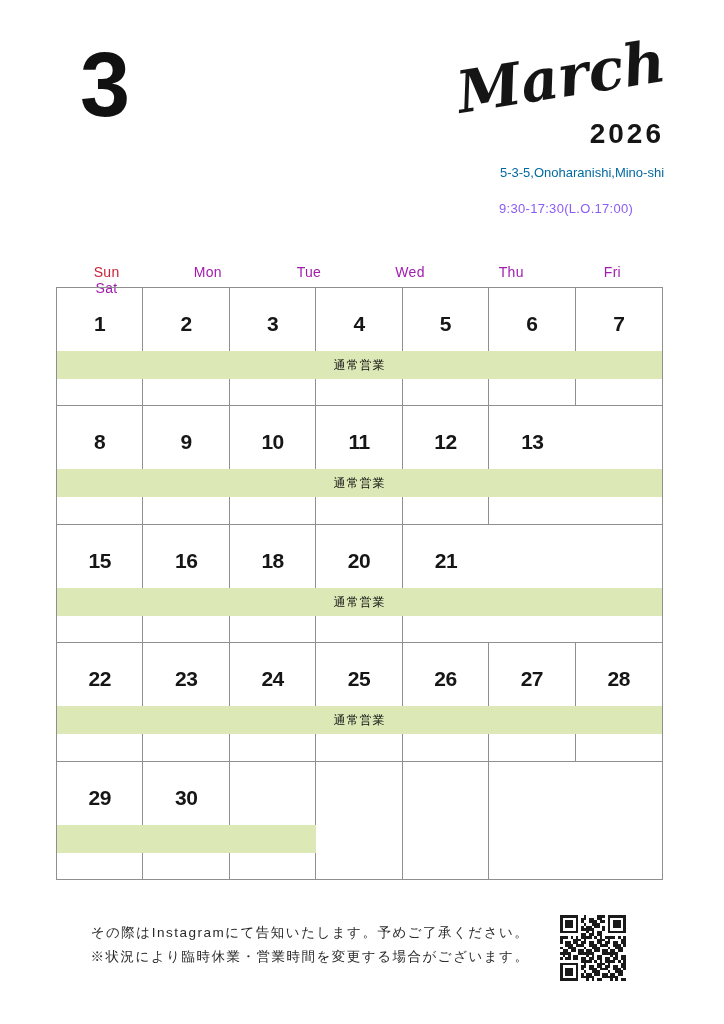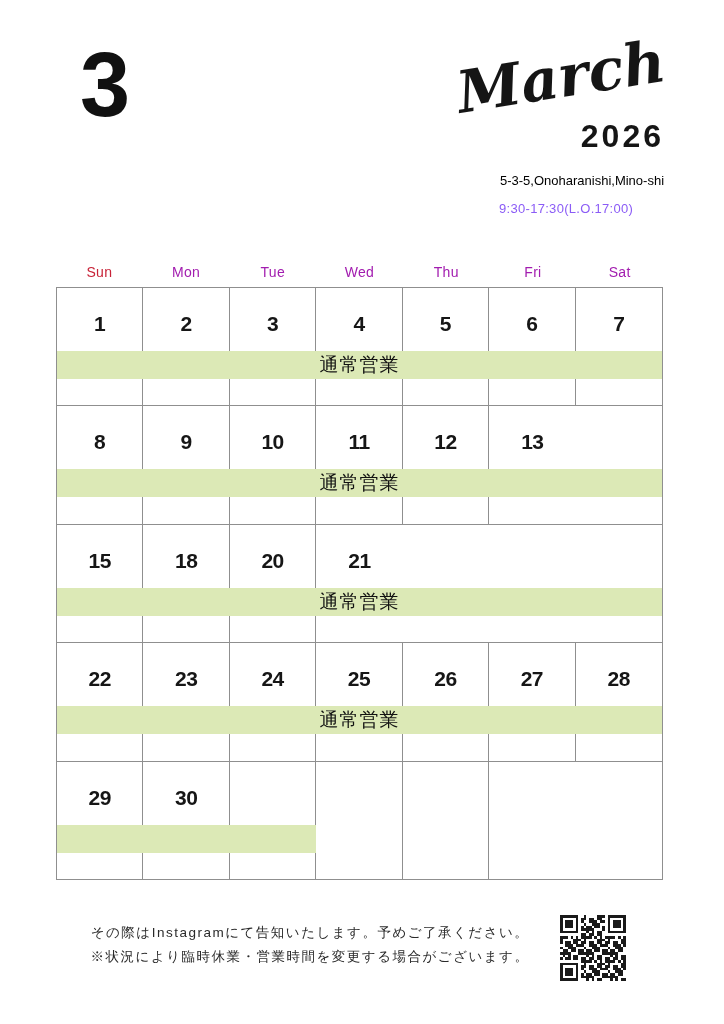--- a/index.html
+++ b/index.html
@@ -29,37 +29,36 @@
   .month-script{
     position:absolute;left:462px;top:64px;width:190px;
     font-family:"DejaVu Serif",serif;
     font-style:italic;font-weight:700;
     font-size:58px;line-height:1;color:#151515;
     transform:rotate(-9deg);transform-origin:left bottom;
     white-space:nowrap;
   }
   .year-label{
     position:absolute;right:60px;top:118px;
-    font-size:32px;font-weight:800;letter-spacing:3px;color:#151515;
+    font-size:28px;font-weight:800;letter-spacing:3px;color:#151515;
   }
   .info-block{
     position:absolute;left:500px;top:163px;width:200px;
-    font-size:13px;line-height:19px;color:#000000;
+    font-size:13px;line-height:19px;color:#0369a1;
     white-space:nowrap;
-    margin-top:8px;
   }
   .hours-label{
     position:absolute;left:499px;top:201px;
     font-size:13px;font-weight:500;letter-spacing:0.3px;color:#8b5cf6;
     white-space:nowrap;
   }
   
   .day-header-row{
     position:absolute;left:56px;top:264px;width:607px;
-    display:grid;grid-template-columns:repeat(7,1fr);
+    display:grid;grid-template-columns:repeat(6,1fr);
   }
   .day-header{
     text-align:center;font-size:14px;letter-spacing:0.3px;color:#a21caf;
   }
   .red{color:var(--red);}
   
   .calendar-grid{
     position:absolute;left:56px;top:287px;width:607px;height:593px;
     border:1px solid var(--grid);
     display:flex;flex-direction:column;
@@ -73,21 +72,21 @@
     margin-top:25px;font-size:21px;font-weight:700;letter-spacing:-0.5px;
     color:#161616;line-height:1;
   }
   .band{
     position:absolute;left:0;top:63px;height:28px;
     background:var(--green);z-index:2;
   }
   .band-label{
     position:absolute;top:63px;height:28px;line-height:28px;
     left:42.857%;width:14.286%;text-align:center;
-    font-size:19px;letter-spacing:1px;color:#111;z-index:3;
+    font-size:12px;letter-spacing:1px;color:#111;z-index:3;
     white-space:nowrap;
   }
   
   .footer-note{
     position:absolute;left:48px;top:921px;width:524px;
     text-align:center;font-size:13.5px;line-height:24px;
     letter-spacing:1.5px;color:#2a2a2a;
     white-space:nowrap;
   }
   .qr-code{
@@ -168,20 +167,23 @@
             <span class="date">13</span>
           </div>
         </div>
         <div class="band" style="width: 100%;"></div>
         <div class="band-label">通常営業</div>
       </div>
       <div class="week">
         <div class="cells">
           <div class="cell">
             <span class="date red">15</span>
+          </div>
+          <div class="cell">
+            <span class="date">16</span>
           </div>
           <div class="cell">
             <span class="date">18</span>
           </div>
           <div class="cell">
             <span class="date red">20</span>
           </div>
           <div class="cell">
             <span class="date">21</span>
           </div>

